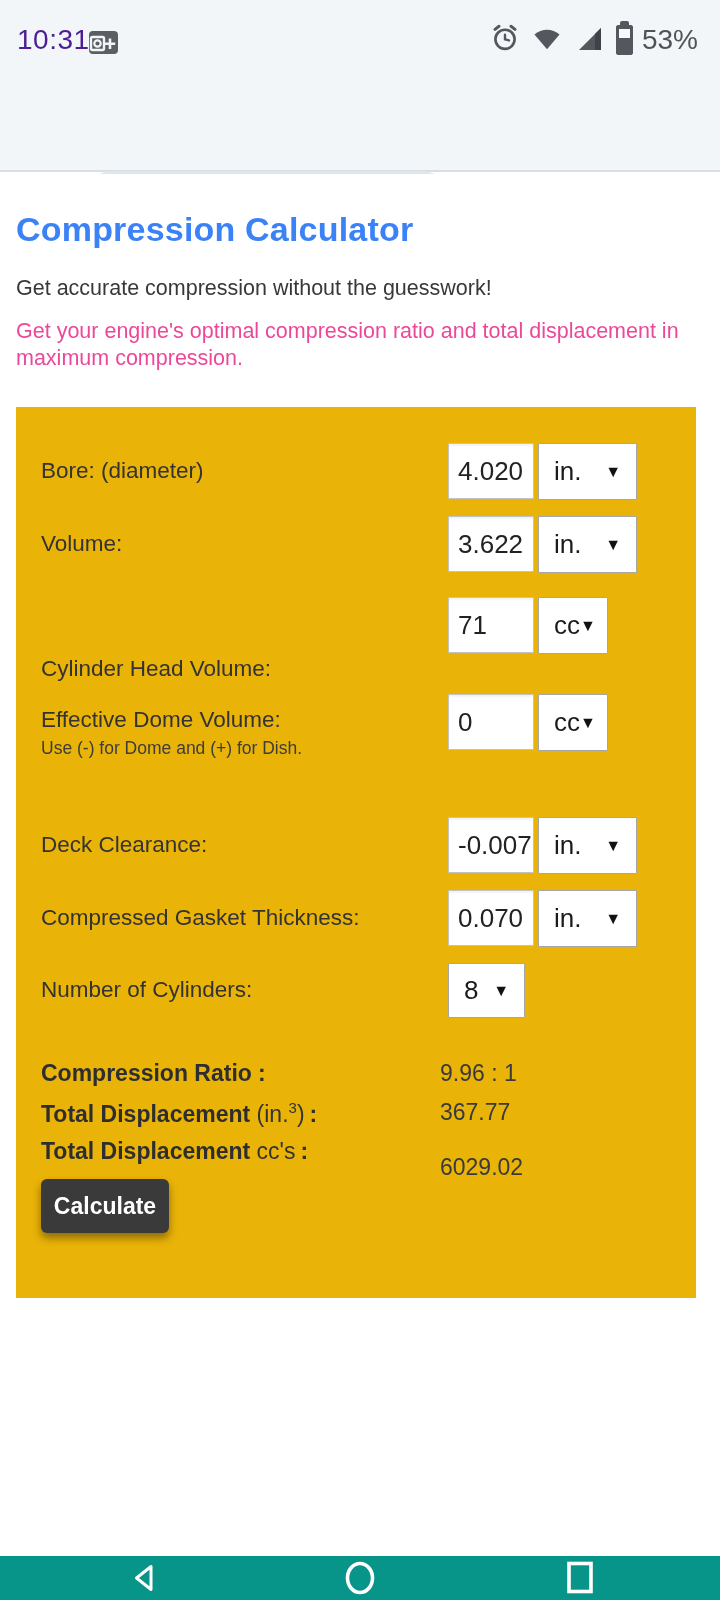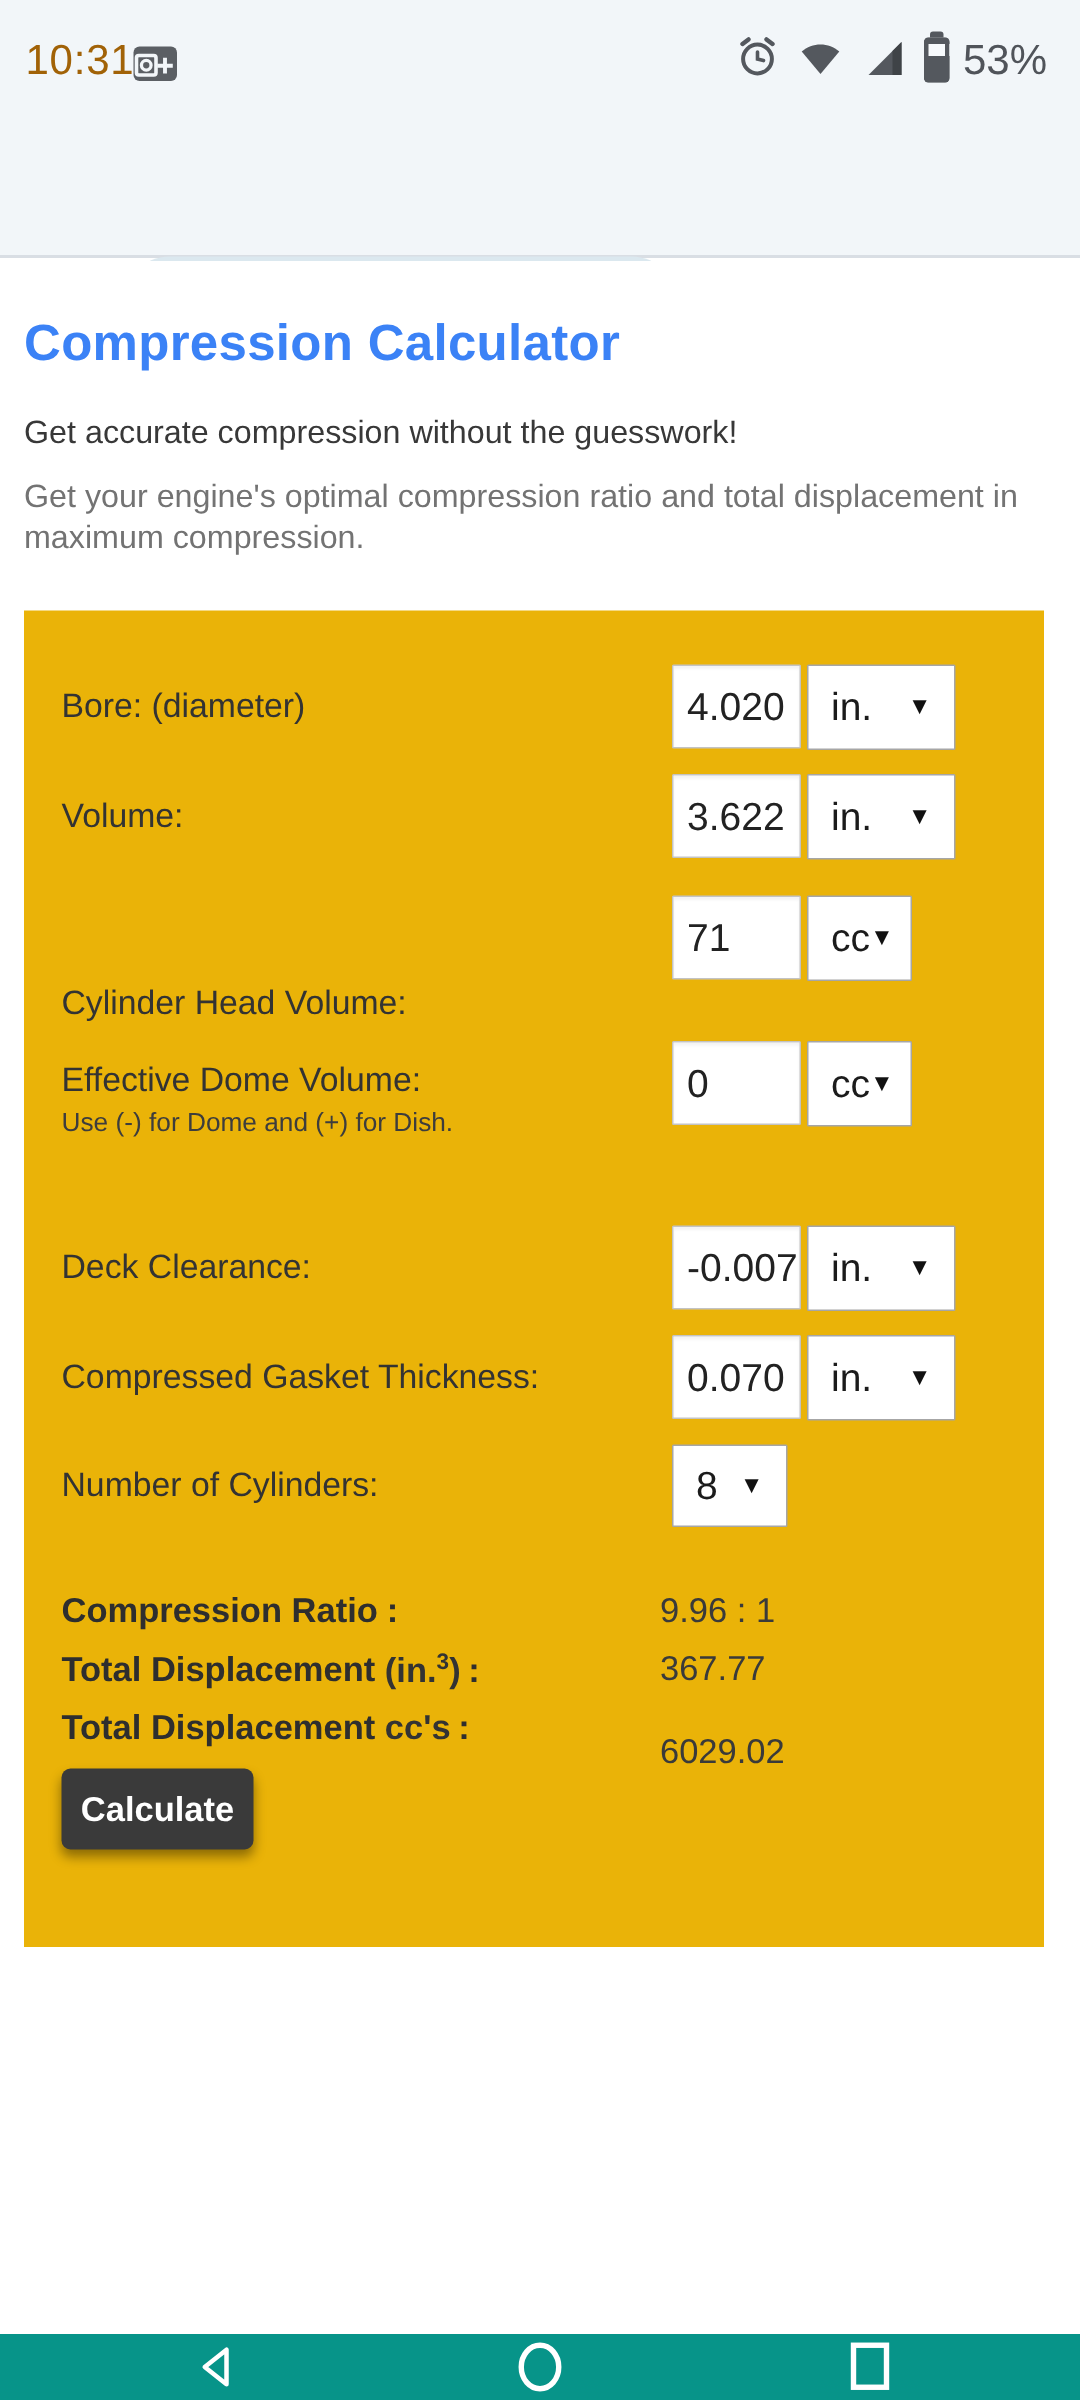--- a/index.html
+++ b/index.html
@@ -4,21 +4,21 @@
 <style>
   * { margin:0; padding:0; box-sizing:border-box; }
   html,body { width:720px; height:1600px; }
   body {
     position:relative; overflow:hidden; background:#ffffff;
     font-family:"Liberation Sans","DejaVu Sans",sans-serif;
     -webkit-font-smoothing:antialiased;
   }
   
   .statusbar { position:absolute; left:0; top:0; width:720px; height:78px; background:#f2f6f9; }
-  .sb-time { position:absolute; left:17px; top:24px; font-size:28px; color:#a16207; letter-spacing:.5px; }
+  .sb-time { position:absolute; left:17px; top:24px; font-size:28px; color:#4c1d95; letter-spacing:.5px; }
   .sb-notif { position:absolute; left:88px; top:28px; }
   .sb-right { position:absolute; right:22px; top:21px; height:38px; display:flex; align-items:center; gap:9px; }
   .sb-batt-text { font-size:28px; color:#50545a; }
   .batt-body { width:17px; height:30px; border-radius:3px; position:relative;
     background:linear-gradient(to top,#54585e 0 58%, #f7fafc 58% 86%, #54585e 86% 100%);
     box-shadow:inset 0 0 0 3px #54585e; }
   .batt-nub { position:absolute; top:-4px; left:4px; width:9px; height:4px; background:#54585e; border-radius:2px 2px 0 0; }
   
   .chrome { position:absolute; left:0; top:78px; width:720px; height:94px; background:#f2f6f9; border-bottom:2px solid #d9dee4; }
   .home-btn { position:absolute; left:20px; top:101px; width:46px; height:46px; }
@@ -31,39 +31,39 @@
   .share-btn { position:absolute; left:490px; top:104px; width:42px; height:42px; }
   .tabs-btn { position:absolute; left:570px; top:104px; width:40px; height:40px; border:3.5px solid #1f2227; border-radius:11px;
     display:flex; align-items:center; justify-content:center; background:transparent; }
   .tabs-count { font-size:20px; font-weight:bold; color:#1f2227; }
   .menu-btn { position:absolute; left:644px; top:101px; width:28px; height:46px; display:flex; flex-direction:column; align-items:center; justify-content:center; gap:7px; }
   .menu-btn i { width:8px; height:8px; border-radius:50%; background:#1f2227; }
   
   .content { position:absolute; left:0; top:174px; width:720px; height:1382px; background:#ffffff; }
   .page-title { position:absolute; left:16px; top:36px; font-size:34px; font-weight:bold; color:#3b82f6; letter-spacing:.2px; }
   .tagline { position:absolute; left:16px; top:102px; font-size:21.5px; color:#383838; white-space:nowrap; }
-  .desc { position:absolute; left:16px; top:144px; font-size:21.5px; color:#737373; line-height:27px; }
+  .desc { position:absolute; left:16px; top:144px; font-size:21.5px; color:#ec4899; line-height:27px; }
   .desc div { white-space:nowrap; }
   
   .panel { position:absolute; left:16px; top:233px; width:680px; height:891px; background:#eab308; }
   .f-row { position:absolute; left:0; width:680px; }
   .f-label { position:absolute; left:25px; font-size:22.5px; color:#333333; }
   .f-note { position:absolute; left:25px; font-size:17.5px; color:#3d3d3d; }
   .f-input { position:absolute; left:432px; width:86px; height:56px; background:#ffffff; border:1px solid #c3c3c3; border-radius:1px;
     box-shadow:inset 0 2px 2px rgba(0,0,0,.05); font-size:26px; color:#222; padding:0 0 0 9px;
     font-family:"Liberation Sans","DejaVu Sans",sans-serif; outline:none; }
   .f-select { position:absolute; left:522px; height:57px; background:#ffffff; border:1px solid #a6a6a6; border-radius:1px;
     display:flex; align-items:center; justify-content:space-between; padding:0 15px; font-size:26px; color:#1b1b1b; }
   .sel-in { width:99px; }
   .sel-cc { width:70px; }
   .sel-cyl { left:432px; width:77px; height:55px; }
   .dd-arrow { font-size:16px; color:#111; line-height:1; }
   .r-row { position:absolute; left:25px; font-size:23px; color:#333; }
   .r-label { font-weight:bold; color:#2e2e2e; }
-  .r-unit { font-weight:bold; }
+  .r-unit { font-weight:normal; }
   .r-suffix { font-weight:bold; color:#2e2e2e; }
   .r-value { position:absolute; left:424px; font-size:23px; color:#3a3a3a; white-space:nowrap; }
   sup { font-size:15px; }
   .calc-btn { position:absolute; left:25px; top:772px; width:128px; height:54px; background:#3a3a3a; border:none; border-radius:6px;
     color:#ffffff; font-size:23px; font-weight:bold; font-family:"Liberation Sans","DejaVu Sans",sans-serif;
     box-shadow:0 5px 8px rgba(0,0,0,.4); display:flex; align-items:center; justify-content:center; }
   
   .navbar { position:absolute; left:0; top:1556px; width:720px; height:44px; background:#079489; display:block; }
   .nav-ic { position:absolute; top:4px; }
 </style>

